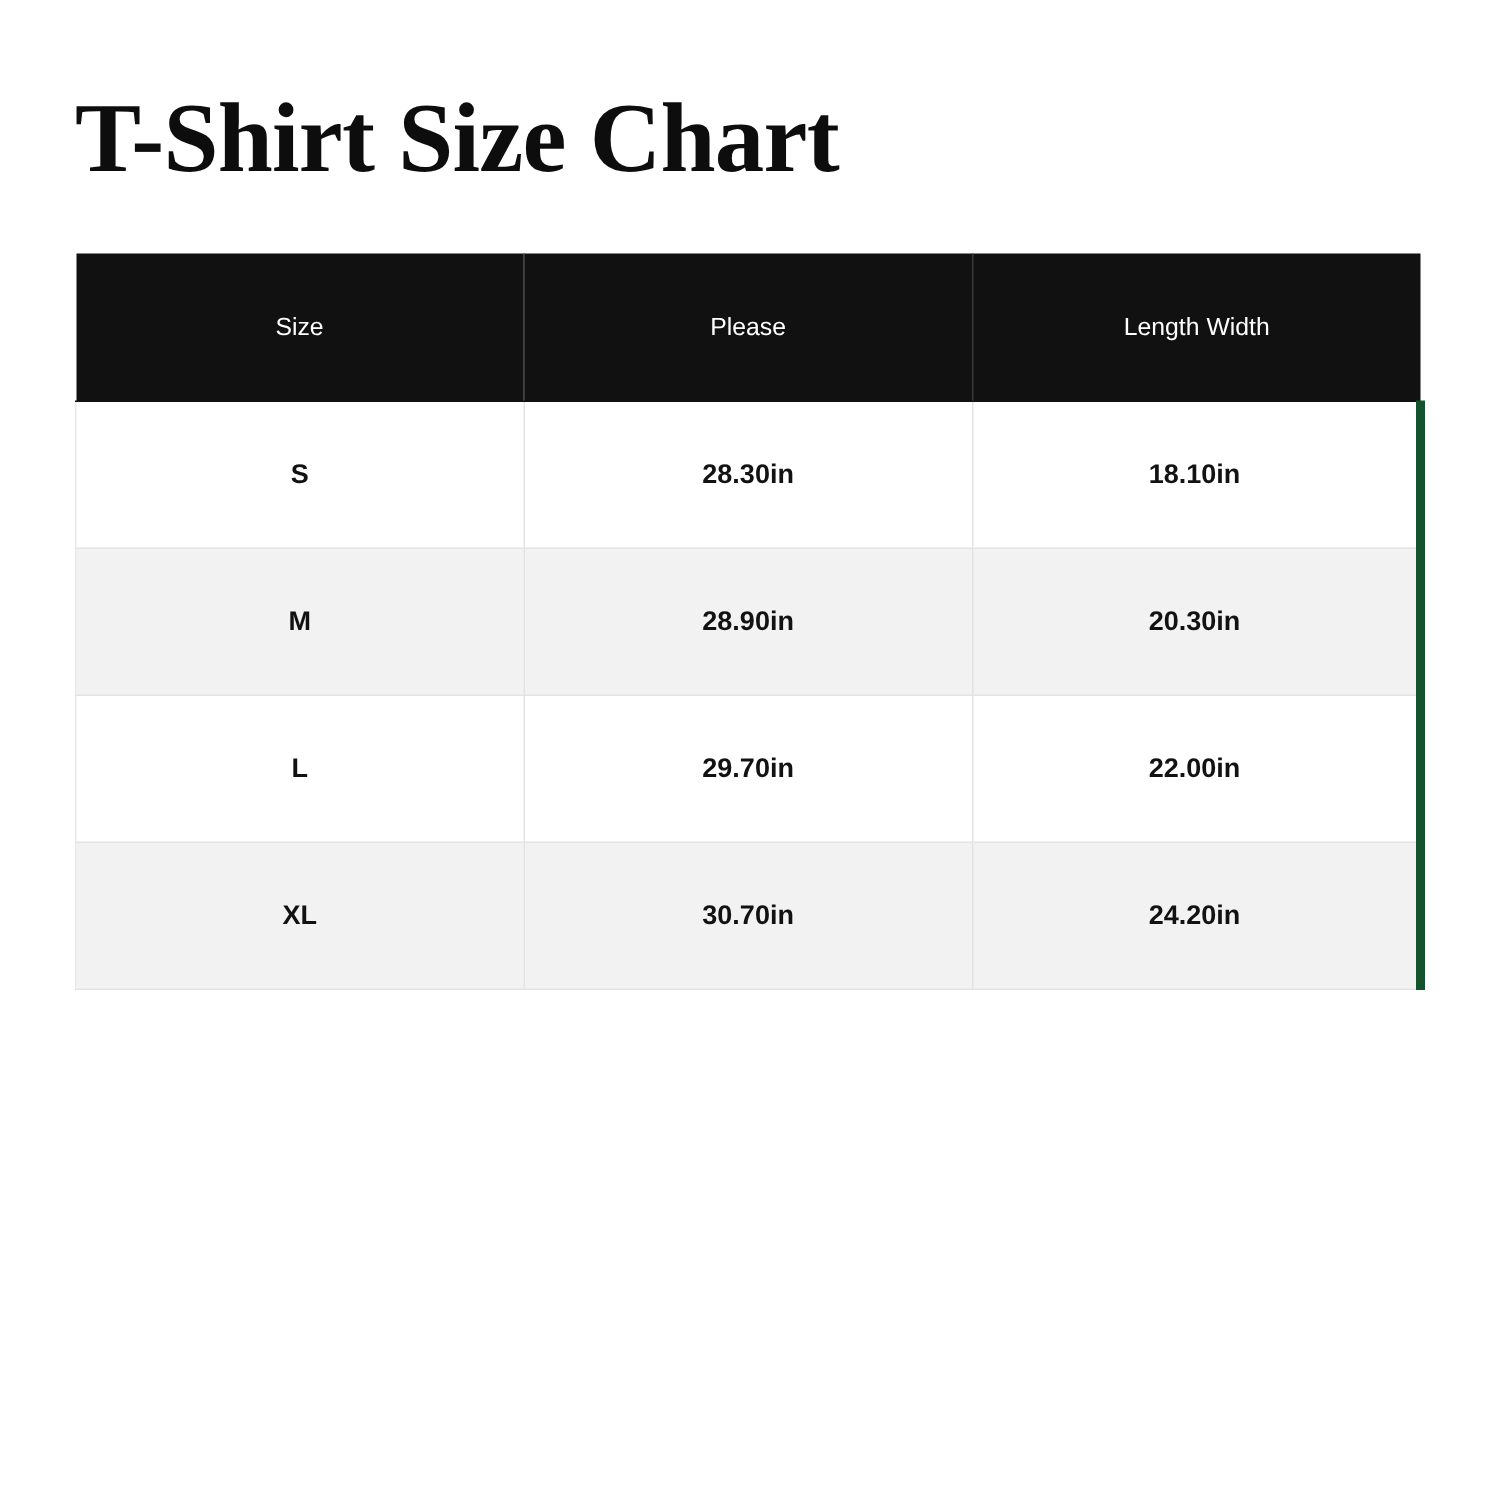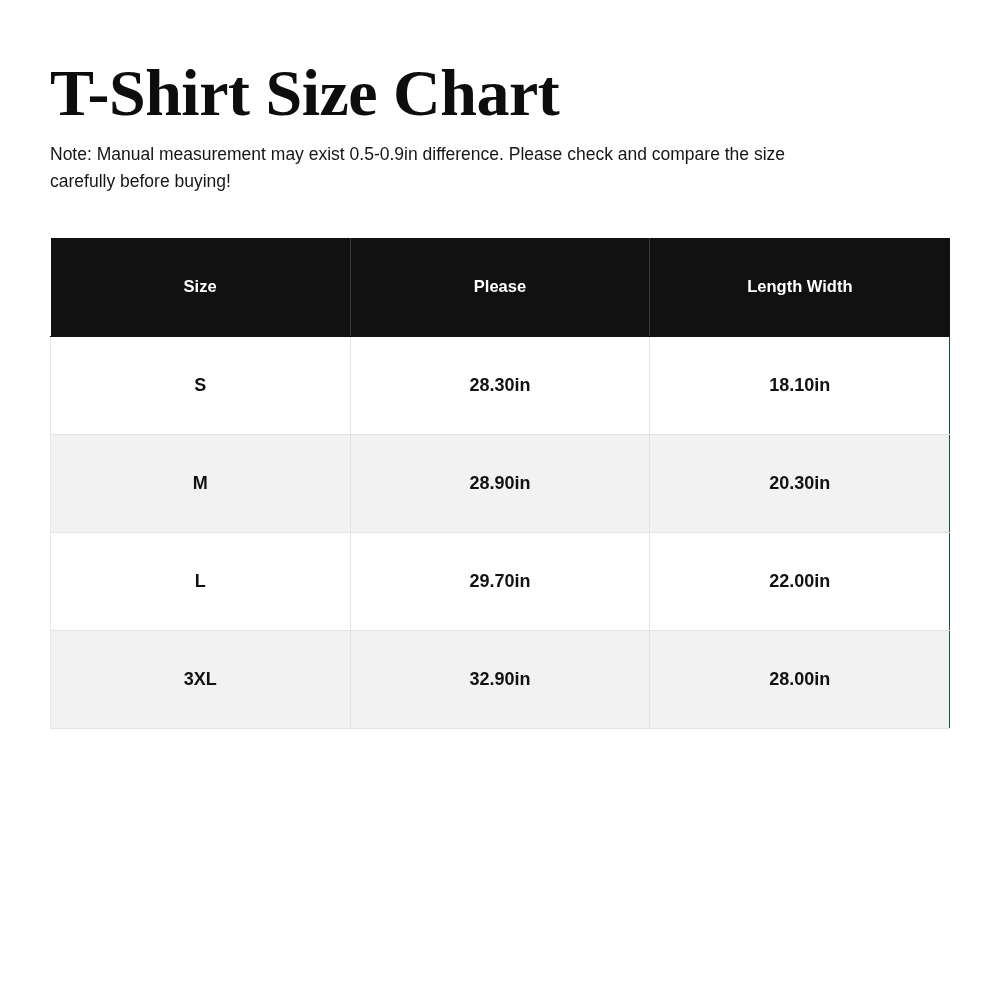--- a/index.html
+++ b/index.html
@@ -41,21 +41,21 @@
     margin-top: 42px;
   }
   table.size-chart {
     width: 900px;
     border-collapse: collapse;
     table-layout: fixed;
   }
   table.size-chart th {
     background: #111111;
     color: #ffffff;
-    font-weight: bold;
+    font-weight: normal;
     font-size: 16.5px;
     height: 96px;
     text-align: center;
     border-right: 1px solid #3a3a3a;
     border-bottom: 1px solid #111111;
   }
   table.size-chart th:last-child {
     border-right: none;
   }
   table.size-chart td {
@@ -71,31 +71,30 @@
   table.size-chart tr.row-odd td {
     background: #ffffff;
   }
   table.size-chart tr.row-even td {
     background: #f2f2f2;
   }
   table.size-chart td:first-child {
     border-left: 1px solid #e9e9e9;
   }
   table.size-chart td:last-child {
-    border-right: 1px solid #14532d;
+    border-right: 6px solid #14532d;
   }
 </style>
 </head>
 <body>
 
 <div class="page">
 
   <h1 class="title">T-Shirt Size Chart</h1>
 
-  <p class="note">Note: Manual measurement may exist 0.5-0.9in difference. Please check and compare the size carefully before buying!</p>
 
   <div class="table-wrap">
     <table class="size-chart">
       <thead>
         <tr>
           <th>Size</th>
           <th>Please</th>
           <th>Length Width</th>
         </tr>
       </thead>
@@ -109,21 +108,21 @@
           <td>M</td>
           <td>28.90in</td>
           <td>20.30in</td>
         </tr>
         <tr class="row-odd">
           <td>L</td>
           <td>29.70in</td>
           <td>22.00in</td>
         </tr>
         <tr class="row-even">
-          <td>3XL</td>
-          <td>32.90in</td>
-          <td>28.00in</td>
+          <td>XL</td>
+          <td>30.70in</td>
+          <td>24.20in</td>
         </tr>
       </tbody>
     </table>
   </div>
 
 </div>
 
 </body></html>

